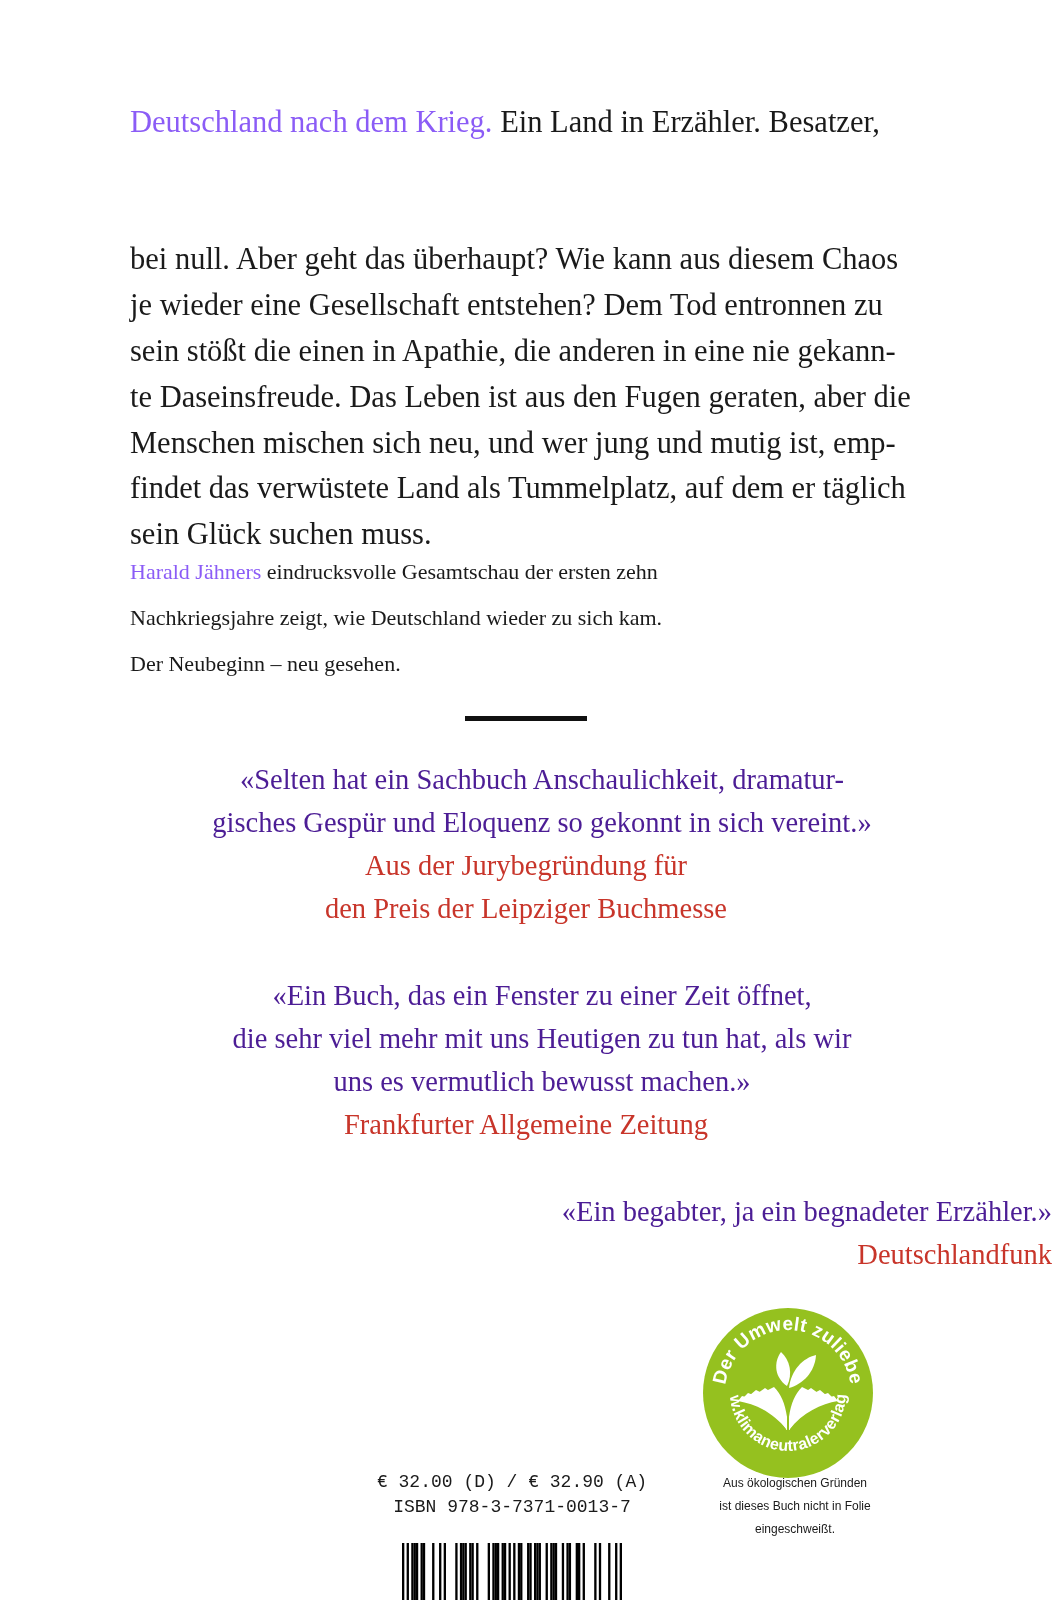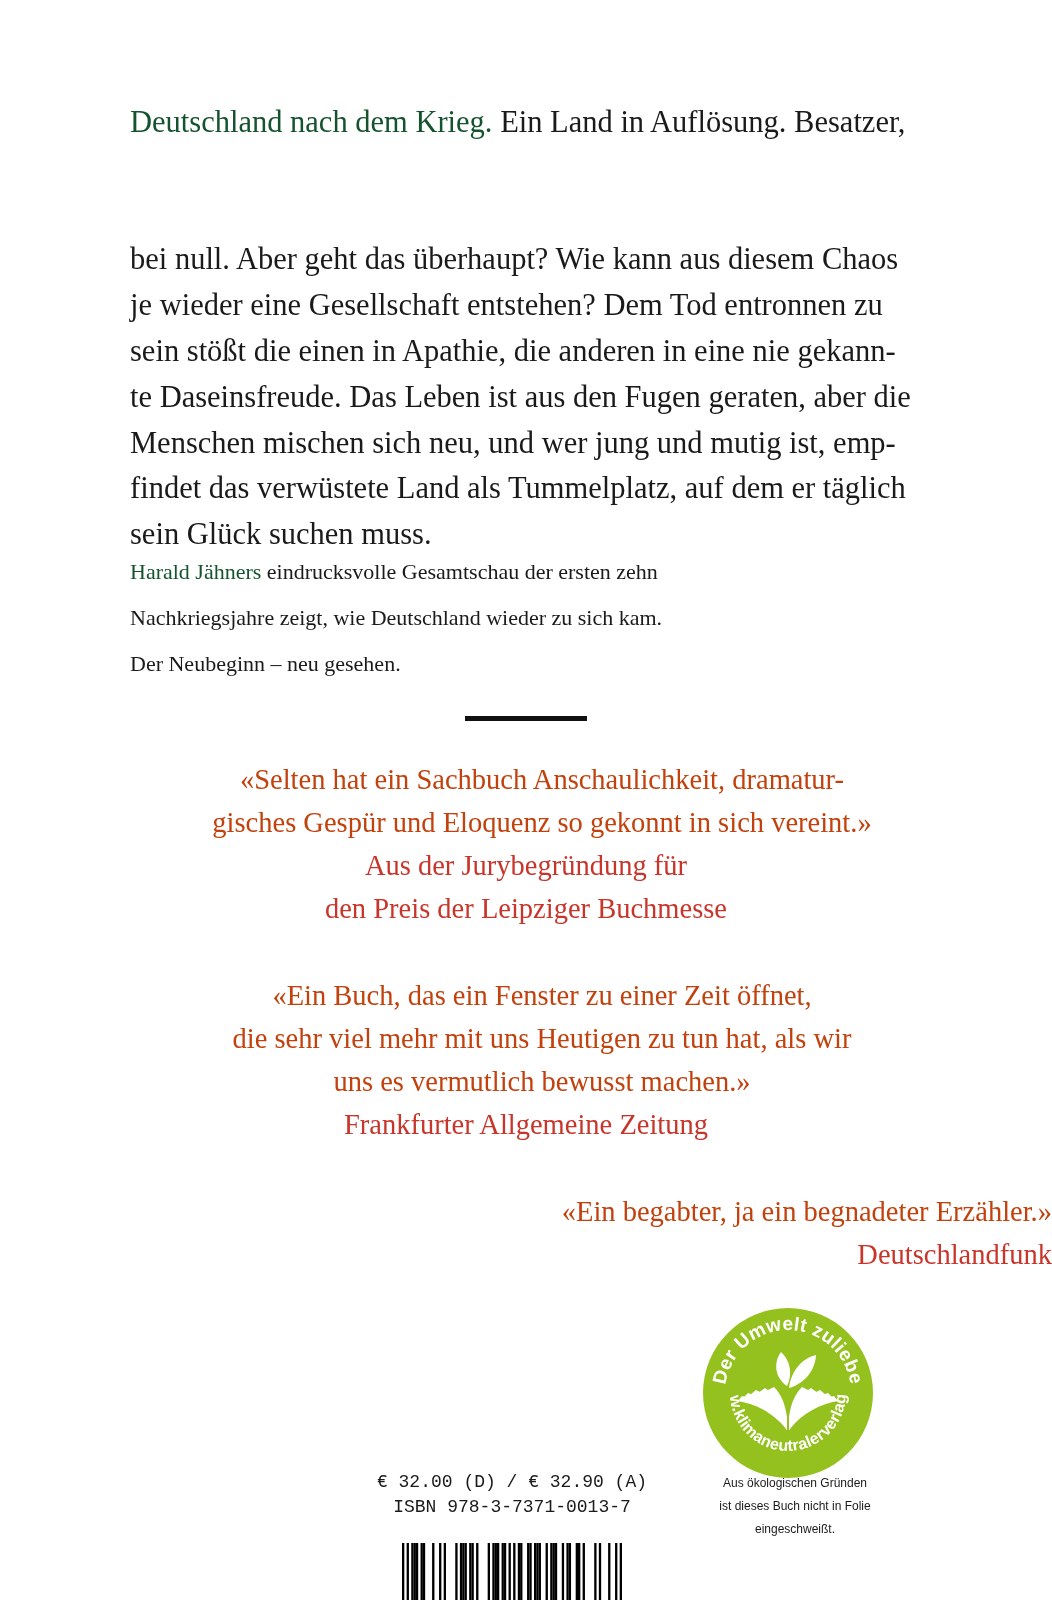--- a/index.html
+++ b/index.html
@@ -30,21 +30,21 @@
     width: 790px;
     font-size: 30.5px;
     line-height: 45.8px;
     color: #1a1a1a;
     text-align: left;
   }
   .blurb .line {
     white-space: pre;
   }
   .accent {
-    color: #14532d;
+    color: #8b5cf6;
   }
 
   .blurb-second {
     position: absolute;
     left: 130px;
     top: 549px;
     width: 800px;
     font-size: 22px;
     line-height: 45.8px;
   }
@@ -67,21 +67,21 @@
   .quote-block {
     position: absolute;
     left: 0;
     width: 1052px;
     text-align: center;
     font-size: 28.5px;
     line-height: 43px;
   }
   .quote-block .qline {
     display: block;
-    color: #c2410c;
+    color: #4c1d95;
     padding-left: 32px;
   }
   .quote-block .source {
     display: block;
     color: #C8352A;
   }
 
   #quote-1 { top: 758px; }
   #quote-2 { top: 974px; }
   #quote-3 { top: 1190px; text-align: right; }
@@ -135,21 +135,21 @@
     overflow: hidden;
   }
   .barcode svg { display: block; }
 </style>
 </head>
 <body>
 
 <div class="page">
 
   <div class="blurb">
-    <span class="accent">Deutschland nach dem Krieg.</span><span class="line"> Ein Land in Auflösung. Besatzer,</span><br>
+    <span class="accent">Deutschland nach dem Krieg.</span><span class="line"> Ein Land in Erzähler. Besatzer,</span><br>
     <br>
     <br>
     <span class="line">bei null. Aber geht das überhaupt? Wie kann aus diesem Chaos</span><br>
     <span class="line">je wieder eine Gesellschaft entstehen? Dem Tod entronnen zu</span><br>
     <span class="line">sein stößt die einen in Apathie, die anderen in eine nie gekann-</span><br>
     <span class="line">te Daseinsfreude. Das Leben ist aus den Fugen geraten, aber die</span><br>
     <span class="line">Menschen mischen sich neu, und wer jung und mutig ist, emp-</span><br>
     <span class="line">findet das verwüstete Land als Tummelplatz, auf dem er täglich</span><br>
     <span class="line">sein Glück suchen muss.</span>
   </div>

